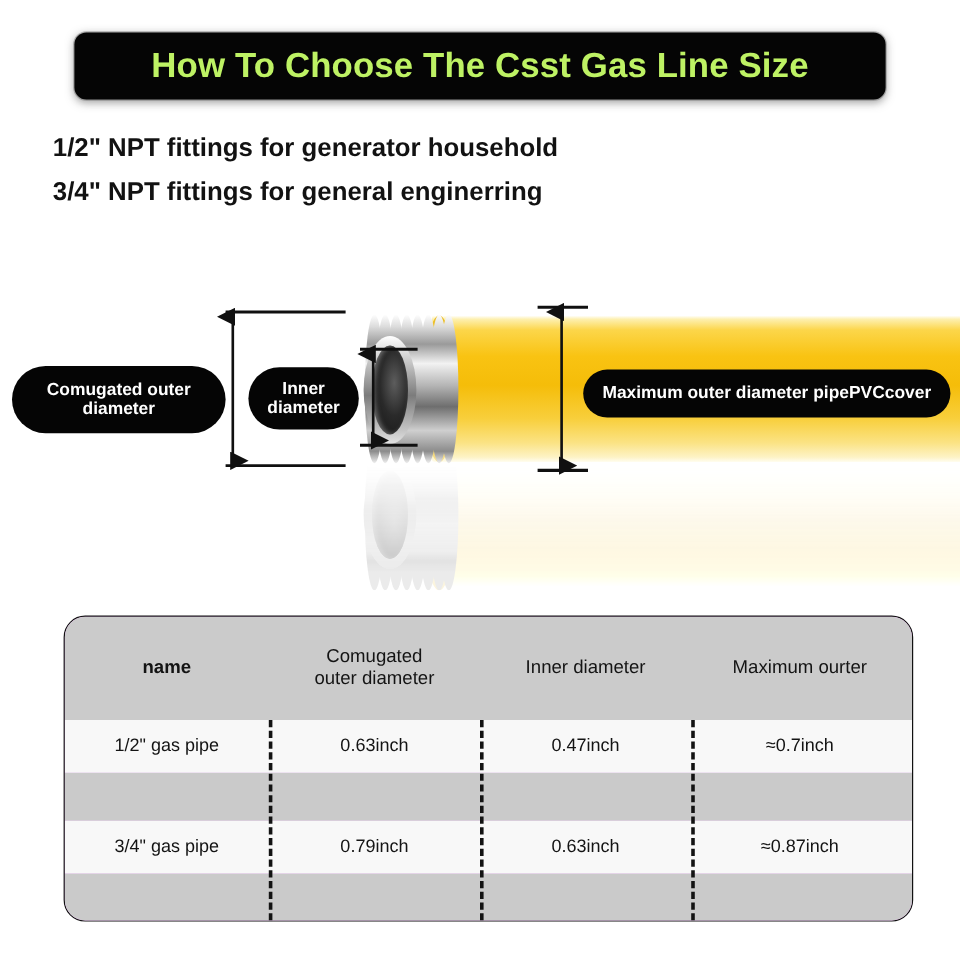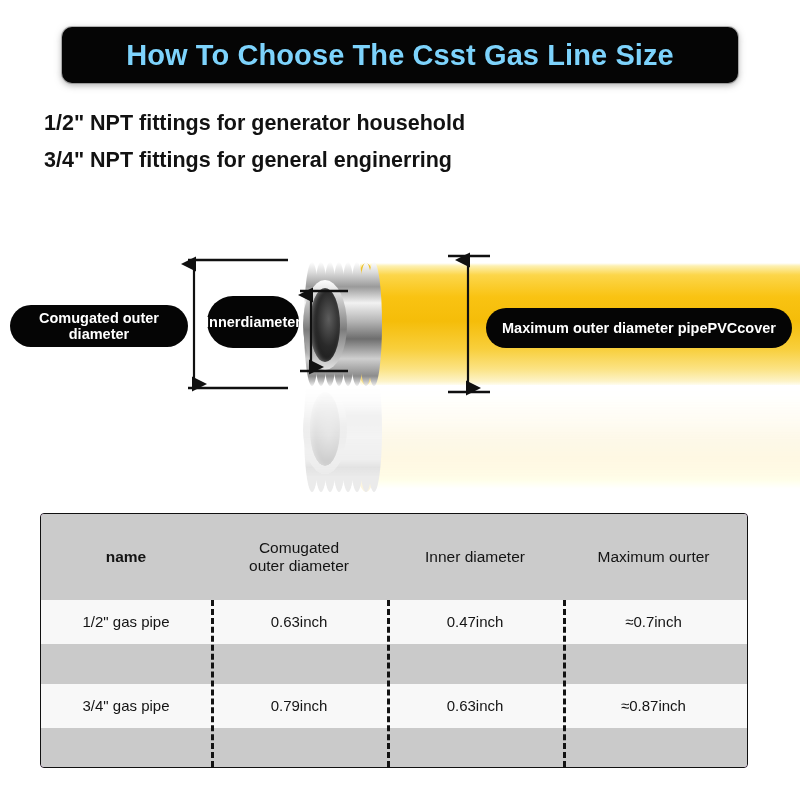--- a/index.html
+++ b/index.html
@@ -24,21 +24,21 @@
     width: 676px;
     height: 56px;
     background: #050505;
     border-radius: 10px;
     box-shadow: 0 2px 7px rgba(90,90,90,0.55), 0 0 0 1px rgba(70,70,70,0.35);
     display: flex;
     align-items: center;
     justify-content: center;
   }
   .title-text {
-    color: #7dd3fc;
+    color: #bef264;
     font-size: 29px;
     font-weight: bold;
     letter-spacing: 0.1px;
     white-space: nowrap;
   }
 
   
   .subtitle {
     position: absolute;
     left: 44px;
@@ -175,49 +175,49 @@
     text-align: center;
     font-weight: bold;
     line-height: 1.12;
     padding: 0 14px;
     box-sizing: border-box;
   }
   .pill-corrugated {
     left: 10px;
     top: 305px;
     width: 178px;
-    height: 42px;
+    height: 56px;
     font-size: 14.5px;
   }
   .pill-inner {
     left: 207px;
-    top: 296px;
+    top: 306px;
     width: 92px;
     height: 52px;
     font-size: 14.5px;
-    flex-direction: row;
+    flex-direction: column;
   }
   .pill-max {
     left: 486px;
     top: 308px;
     width: 306px;
     height: 40px;
     font-size: 14.5px;
   }
   .pill-max b { font-weight: bold; }
 
   
   .table-wrap {
     position: absolute;
-    left: 40px;
+    left: 53px;
     top: 513px;
     width: 706px;
     height: 253px;
     border: 1.6px solid #111111;
-    border-radius: 4px;
+    border-radius: 18px;
     overflow: hidden;
     background: #f0abfc;
   }
   .t-row {
     display: flex;
     width: 100%;
     box-sizing: border-box;
     position: relative;
   }
   .t-header {

